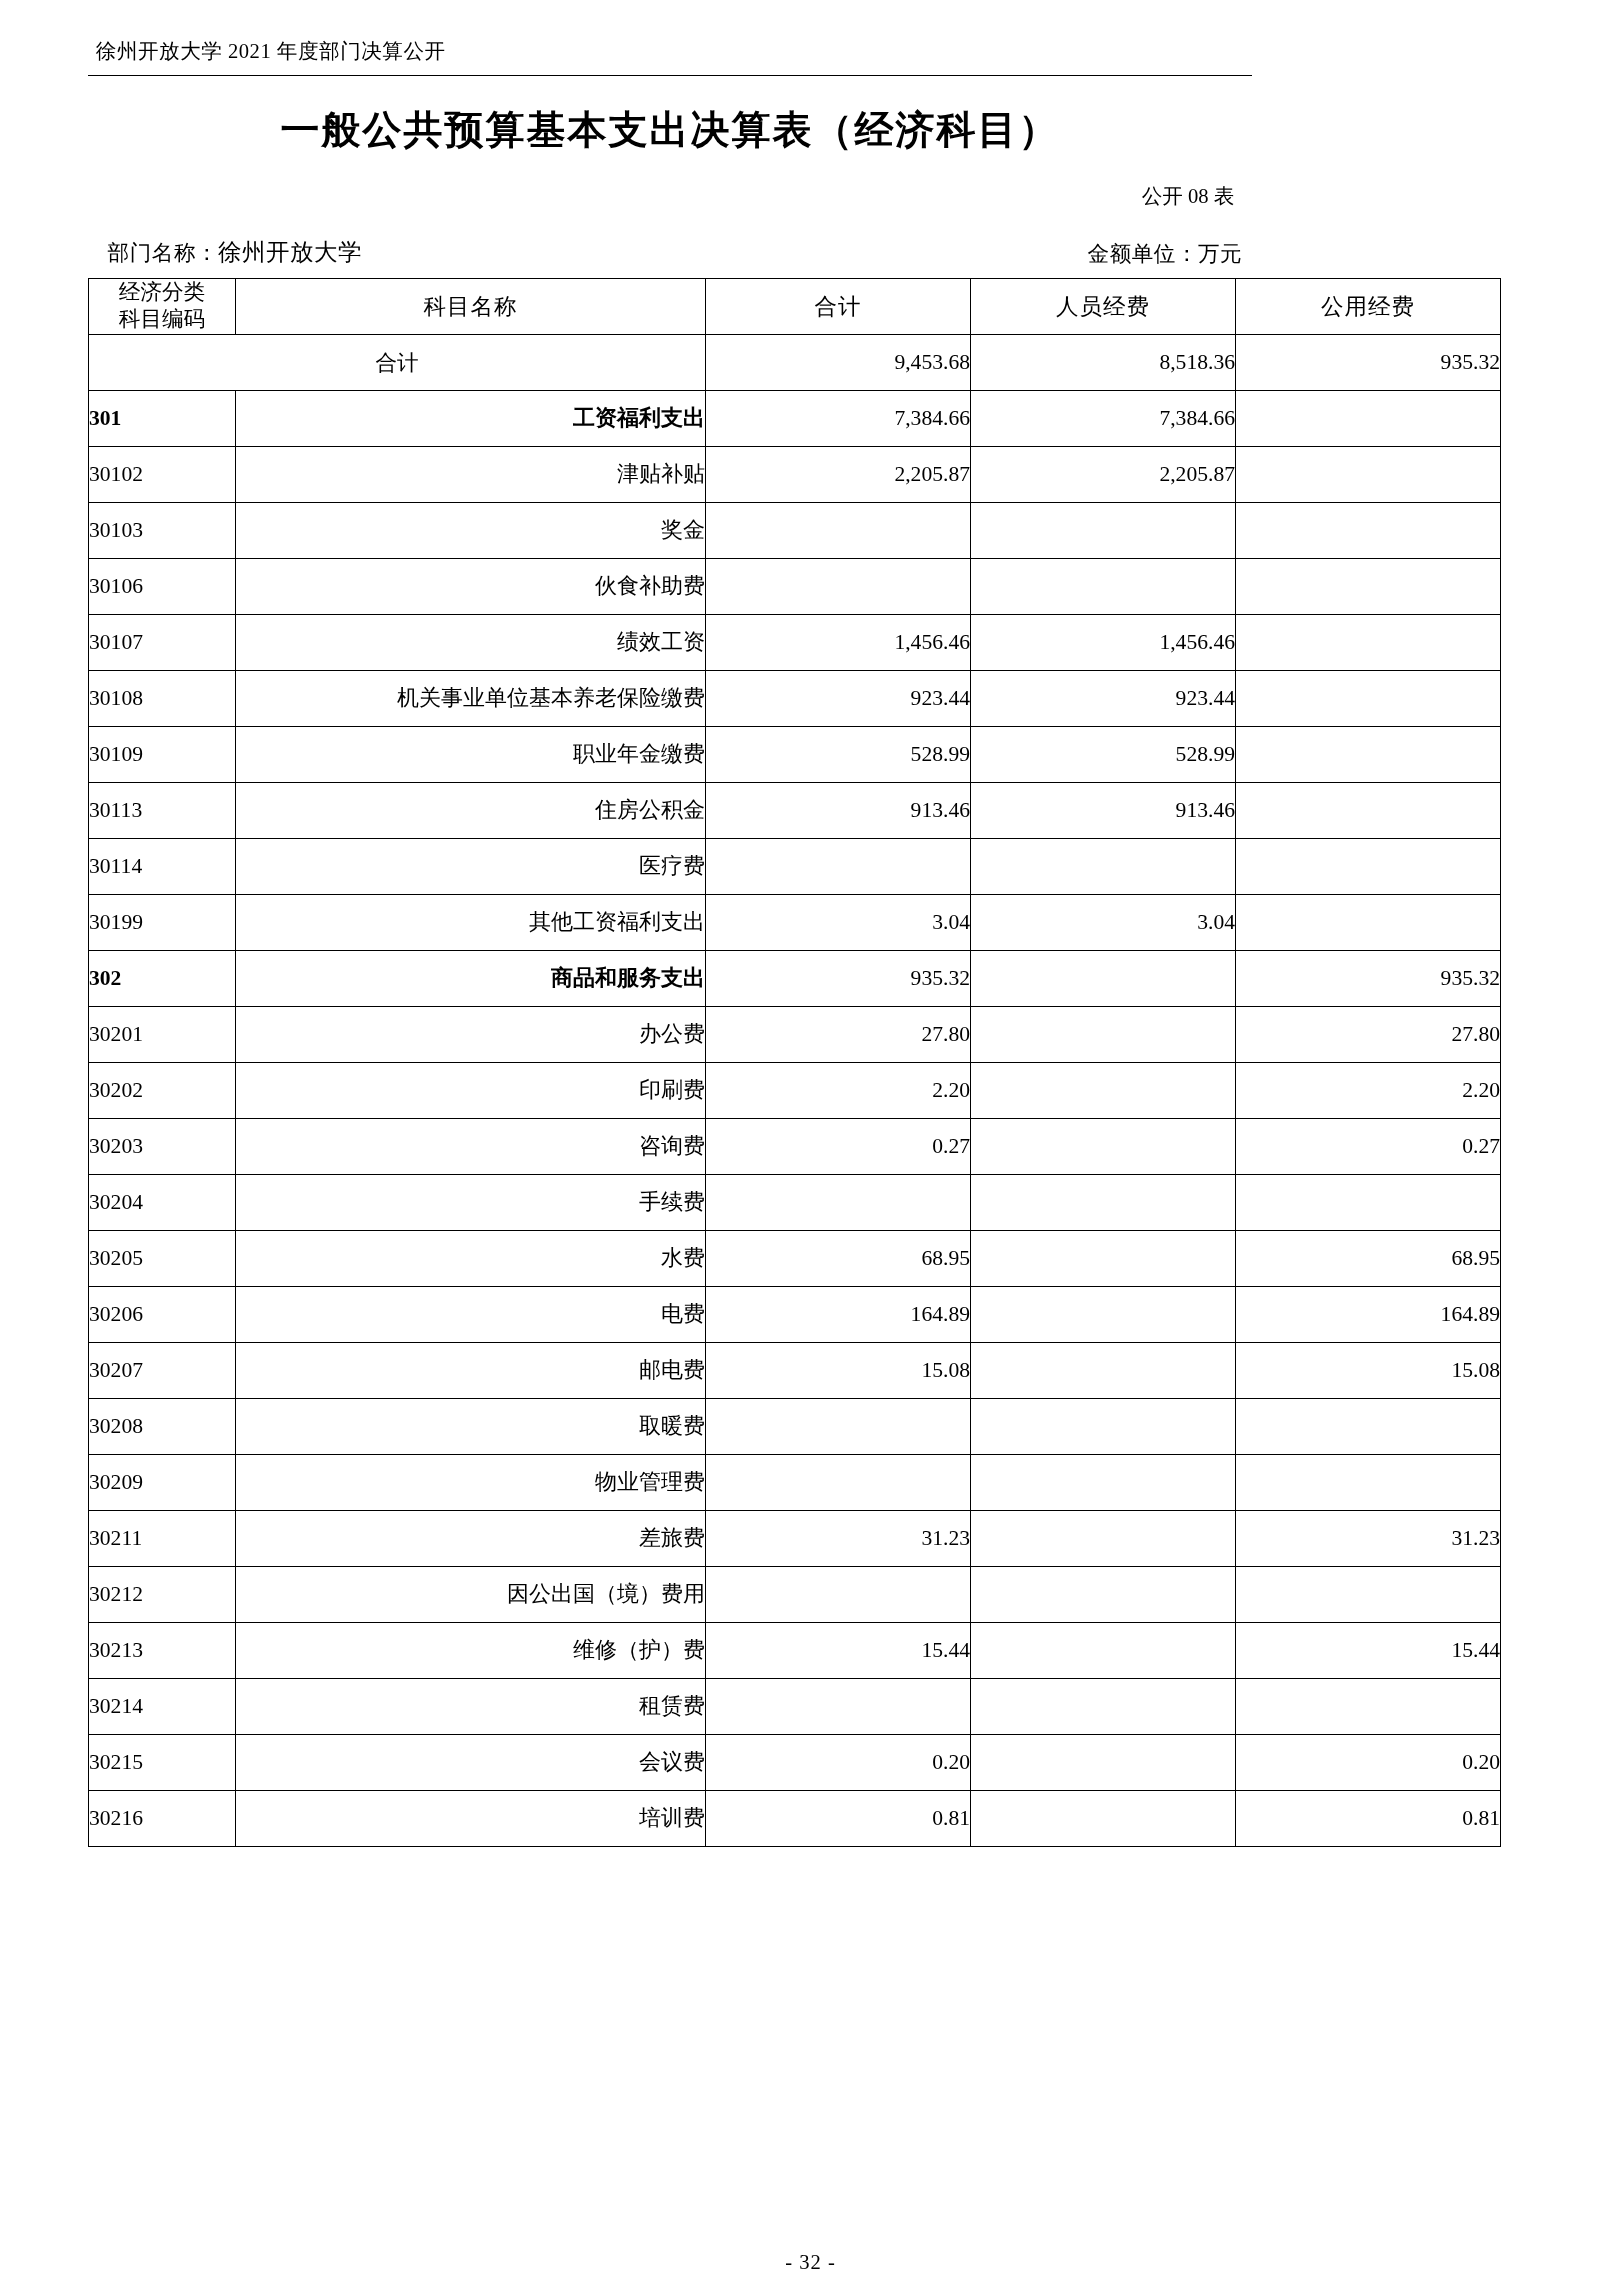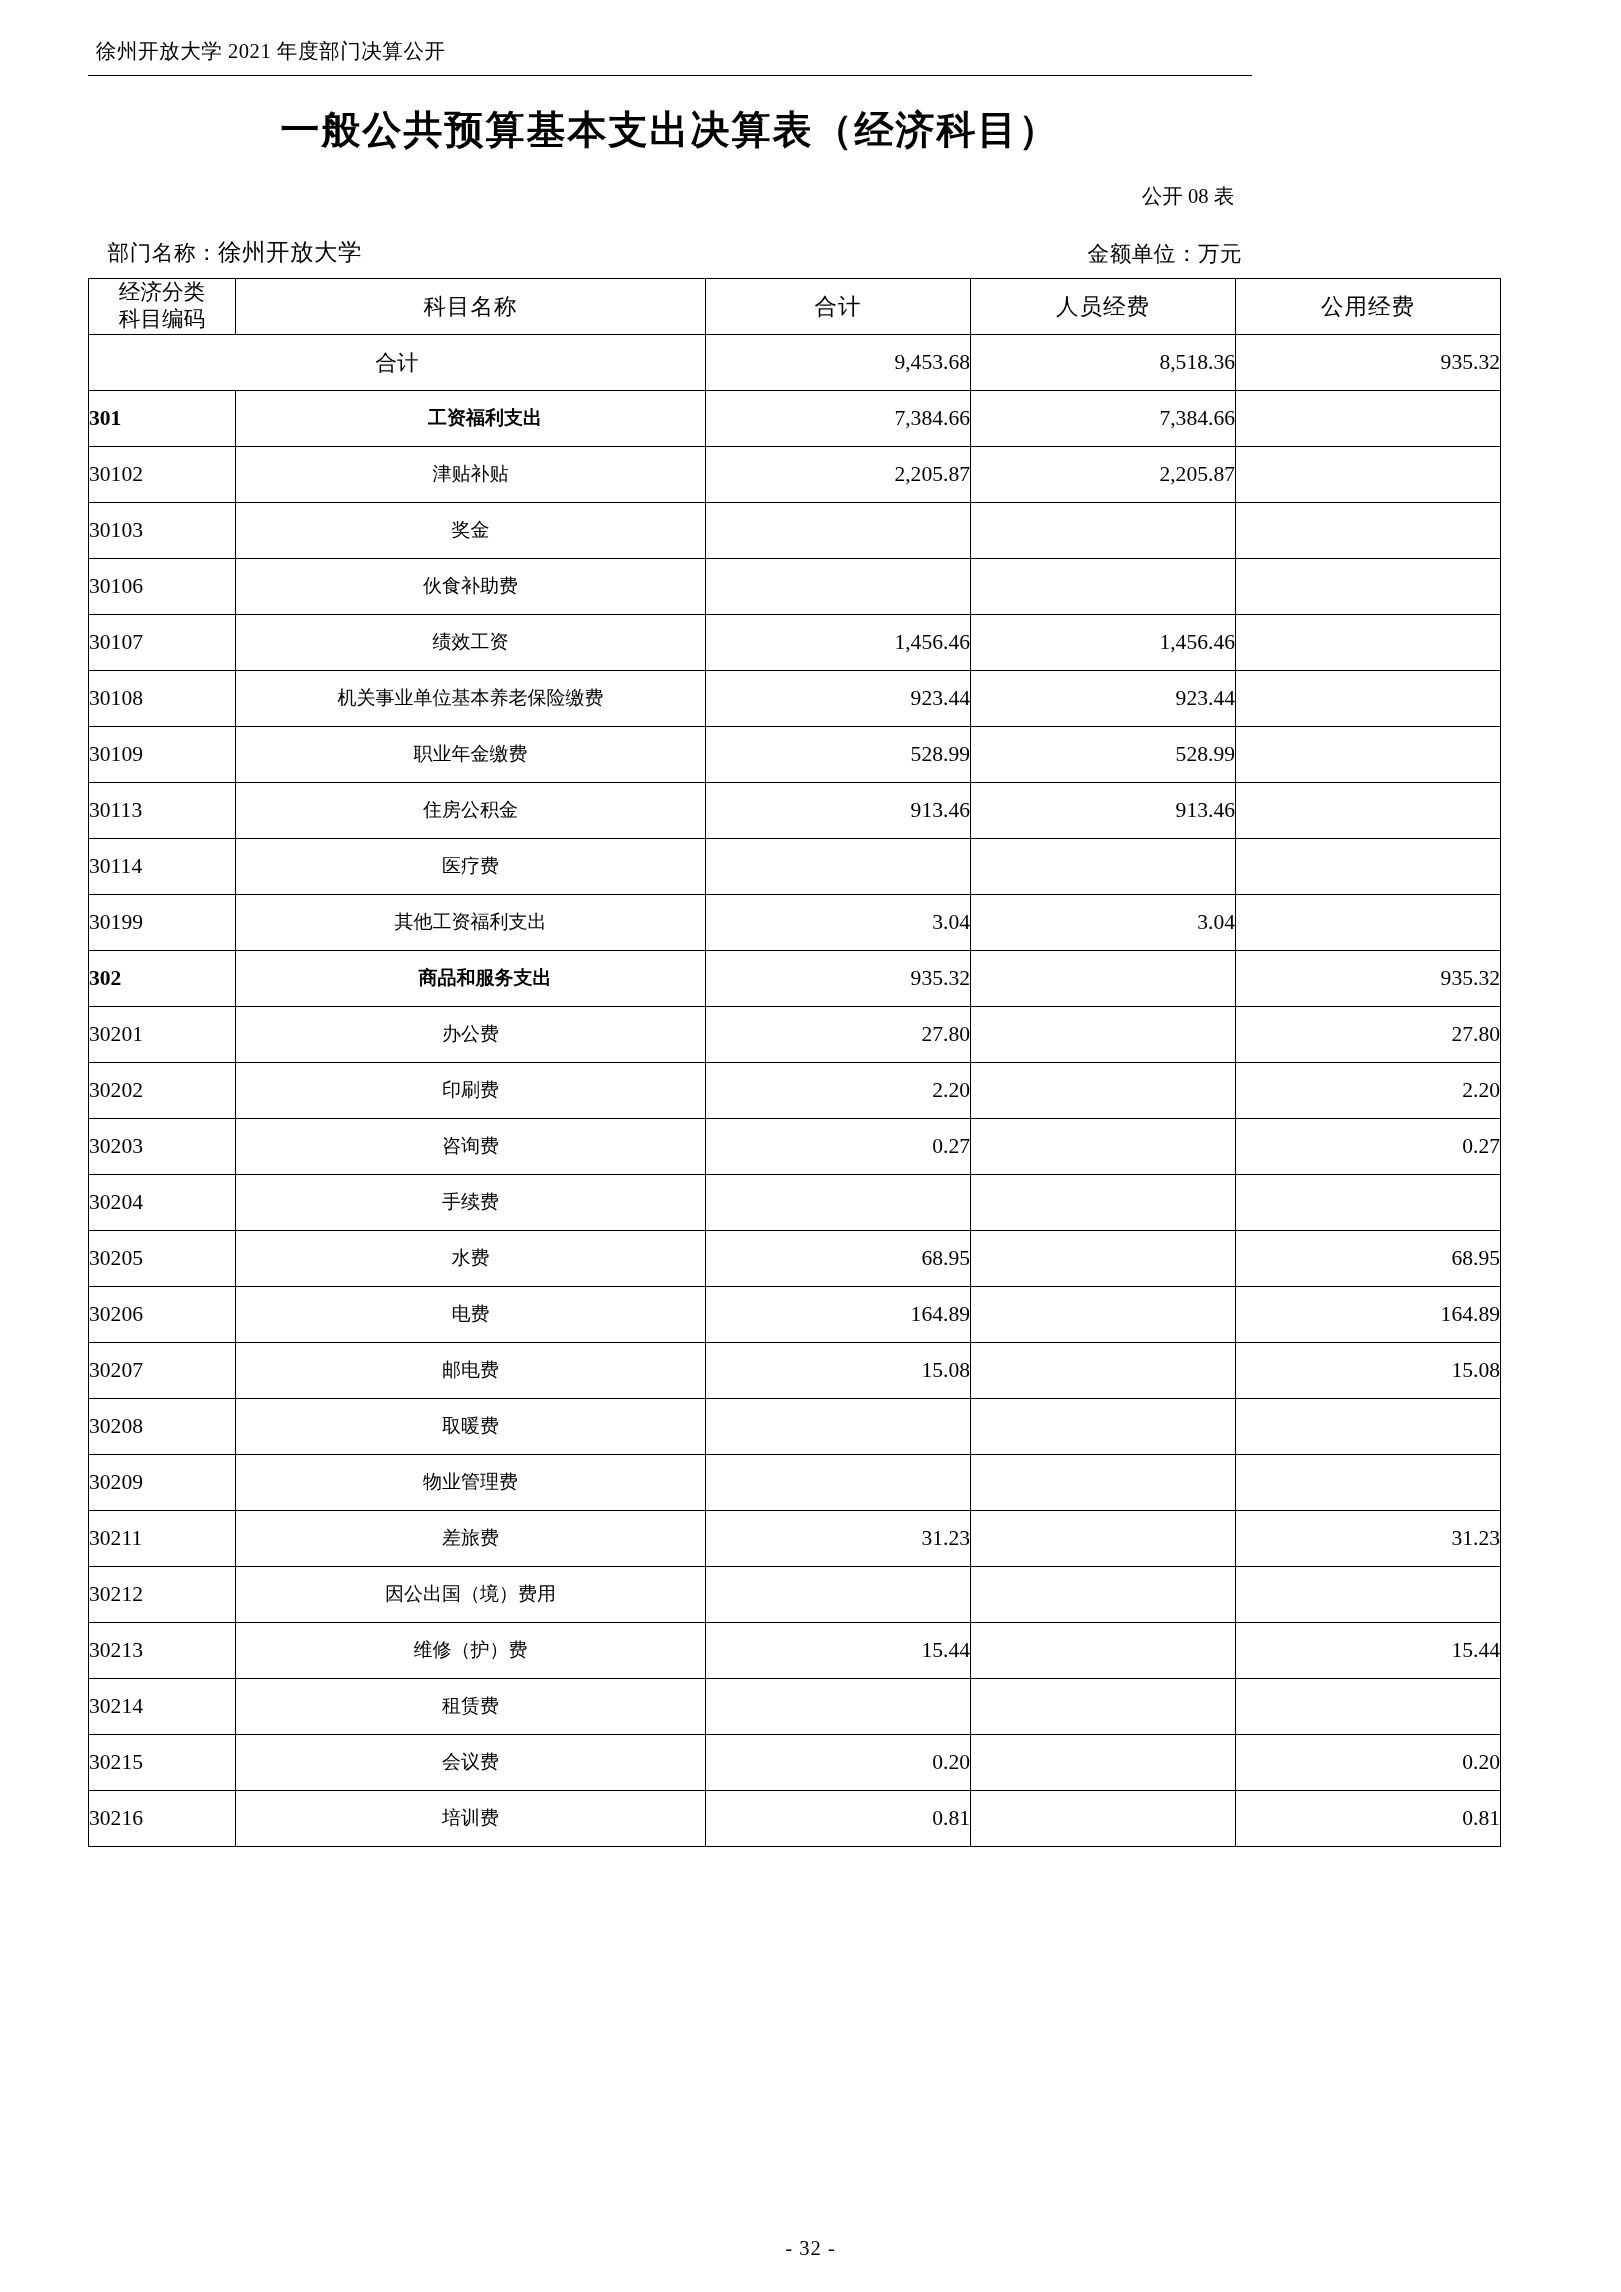--- a/index.html
+++ b/index.html
@@ -87,23 +87,23 @@
     text-align: center;
     font-size: 21.6px;
     line-height: 1.25;
   }
   td.code {
     text-align: left;
     padding-left: 13.7px;
     font-size: 21.6px;
   }
   td.name {
-    text-align: center;
+    text-align: right;
     padding-left: 51px;
-    font-size: 19px;
+    font-size: 22px;
     font-family: Liberation Serif, serif;
   }
   td.name.lvl1 {
     padding-left: 29px;
     font-weight: bold;
   }
   td.code.lvl1 {
     font-weight: bold;
   }
   td.num {
@@ -111,21 +111,21 @@
     padding-right: 19.6px;
     font-size: 21.6px;
     font-family: "Liberation Serif", "DejaVu Serif", serif;
   }
   td.total-label {
     text-align: center;
     font-size: 21.6px;
   }
   .footer {
     position: absolute;
-    bottom: 33px;
+    bottom: 19px;
     left: 0;
     width: 1621px;
     text-align: center;
     font-size: 20.6px;
     letter-spacing: 1px;
   }
 </style>
 </head>
 <body>
 

